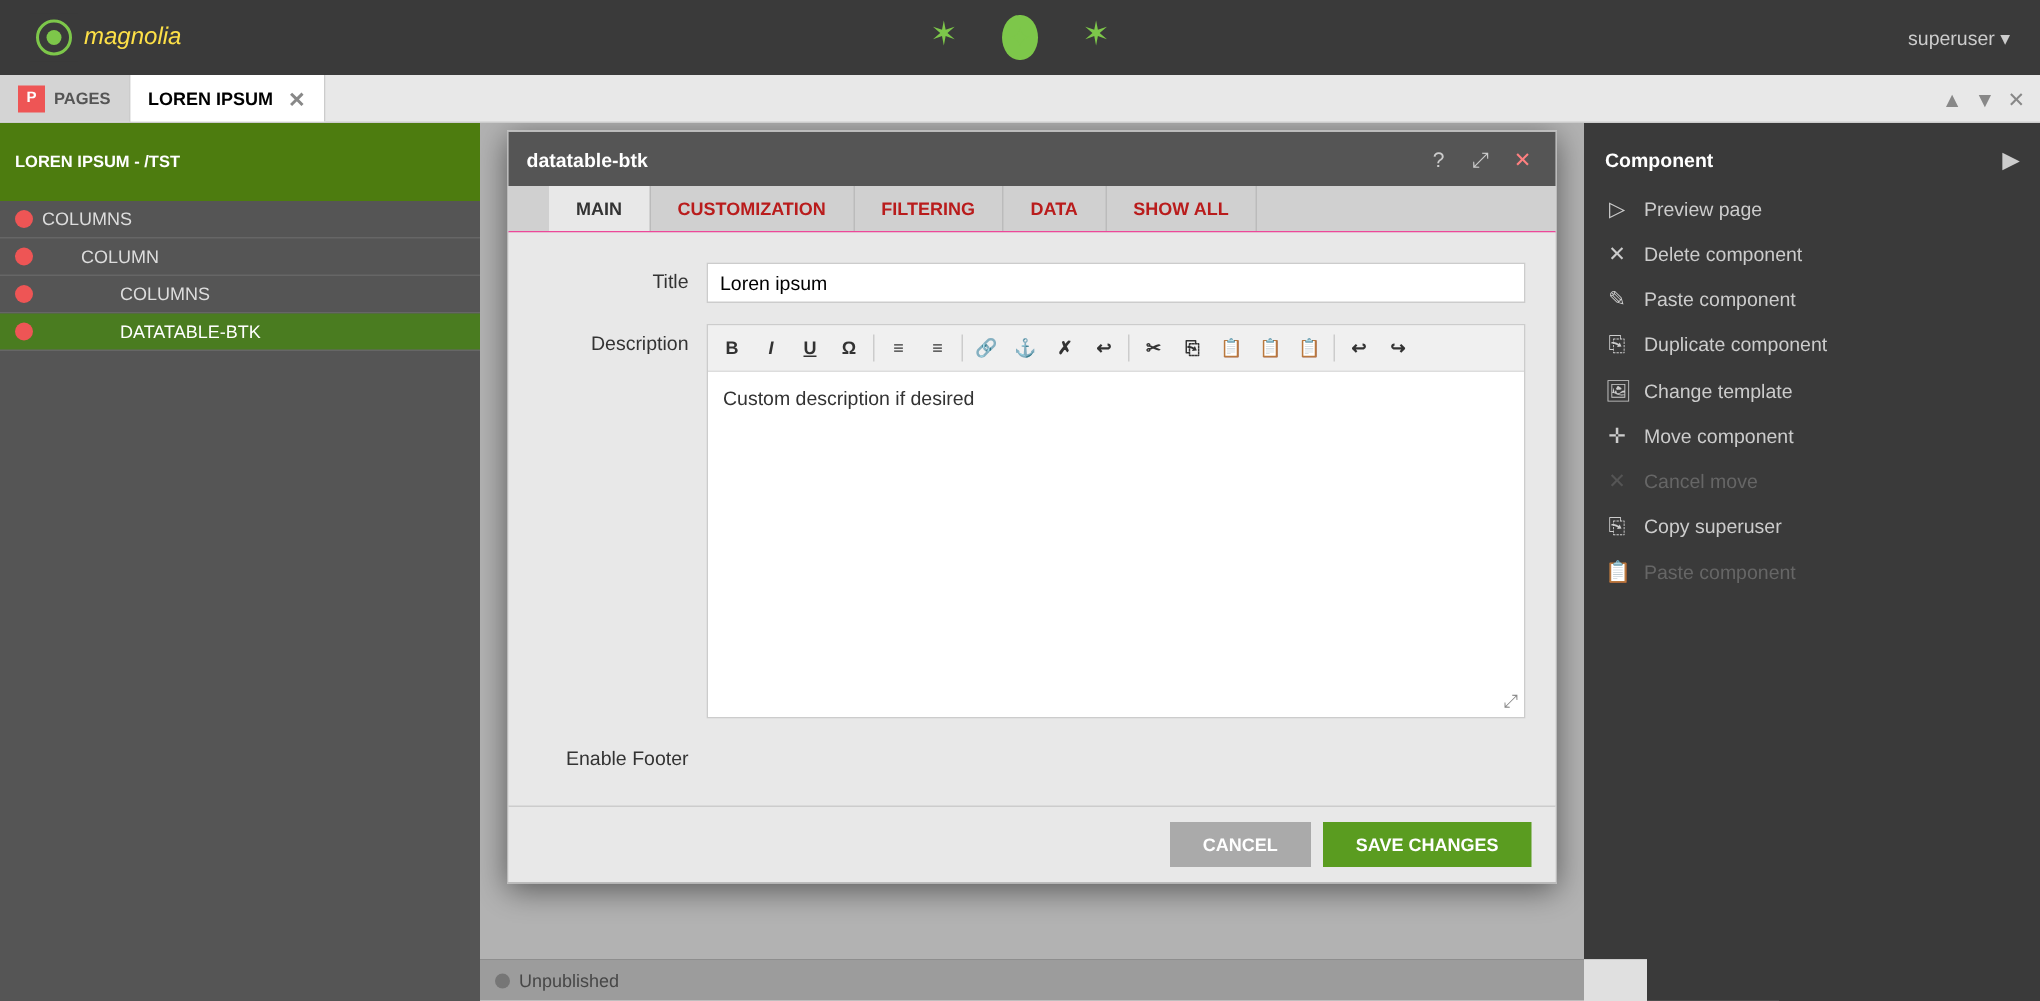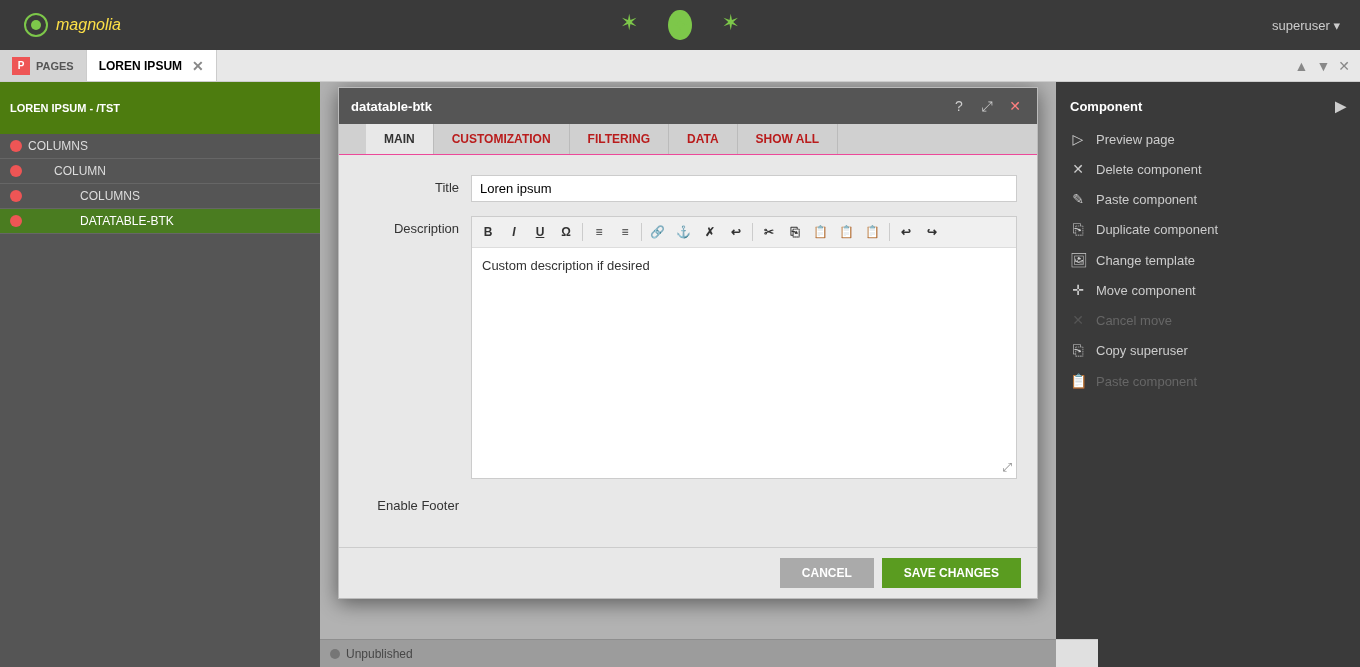--- a/index.html
+++ b/index.html
@@ -393,21 +393,21 @@
     }
 
     
     .dialog-footer {
       background: #e8e8e8;
       padding: 10px 16px;
       display: flex;
       justify-content: flex-end;
       gap: 8px;
       border-top: 1px solid #ccc;
-      margin-top: 10px;
+      margin-top: 0;
     }
     .btn-cancel {
       background: #aaa;
       color: white;
       border: none;
       padding: 8px 22px;
       font-size: 12px;
       font-weight: bold;
       cursor: pointer;
       text-transform: uppercase;

